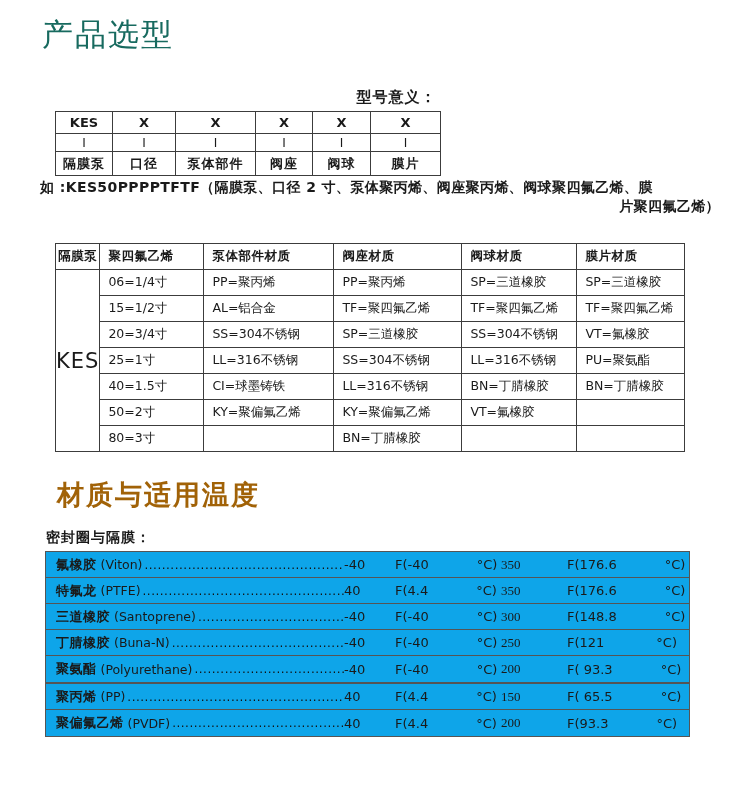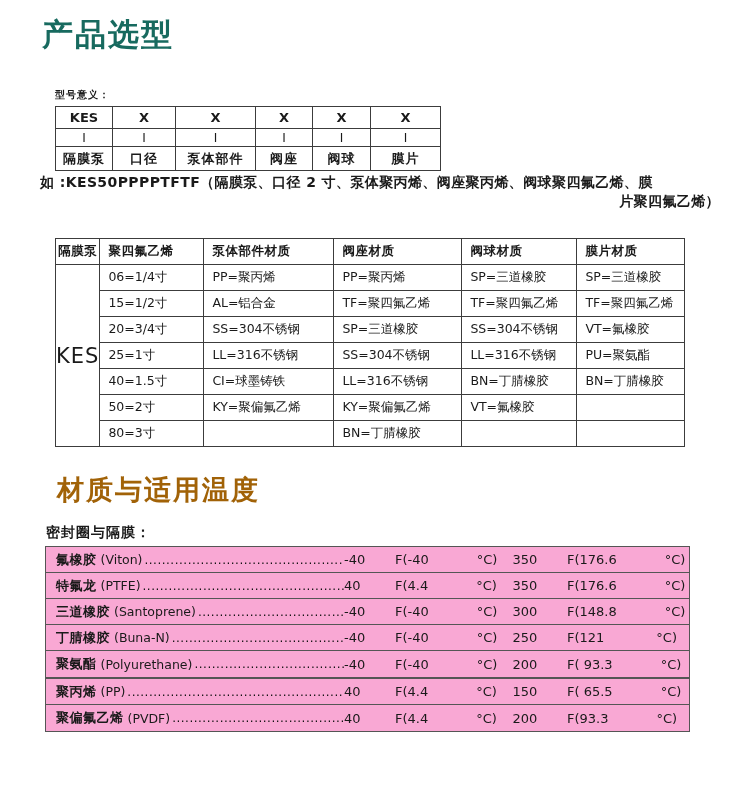--- a/index.html
+++ b/index.html
@@ -6,25 +6,25 @@
   html,body { width:750px; background:#fff; }
   body {
     height:806px; overflow:hidden;
     font-family:"DejaVu Sans","Liberation Sans",sans-serif;
     color:#1a1a1a;
   }
   .page { position:relative; width:750px; height:806px; background:#fff; }
 
   h1.page-title {
     margin:14px 0 0 42px;
-    font-size:31px; font-weight:bold; color:#176a5f; letter-spacing:2px;
+    font-size:31px; font-weight:normal; color:#176a5f; letter-spacing:2px;
   }
   .model-label {
     margin:32px 12px 4px 55px;
-    font-size:10px; font-weight:bold; letter-spacing:1px;
+    font-size:15px; font-weight:bold; letter-spacing:1px;text-align:center;
   }
 
   table.code-table {
     margin:2px 0 0 55px; border-collapse:collapse; table-layout:fixed;
   }
   table.code-table td {
     border:1.5px solid #3c3c3c; text-align:center;
     font-size:13px; font-weight:600; height:22px; overflow:hidden;
   }
   table.code-table tr.pipe-row td { font-weight:400; font-size:12px; height:18px; }
@@ -54,21 +54,21 @@
     margin:25px 0 0 57px;
     font-size:27px; font-weight:bold; color:#a16207; letter-spacing:2px;
   }
   .temp-label {
     margin:16px 0 4px 46px;
     font-size:14px; font-weight:bold; letter-spacing:1px;
   }
   .temp-label.fluid { margin-top:46px; }
 
   .temp-table {
-    margin-left:45px; width:645px; border:1.5px solid #555; background:#f9a8d4;
+    margin-left:45px; width:645px; border:1.5px solid #555; background:#0ea5e9;
   }
   .temp-row {
     display:flex; align-items:center; height:26px;
     padding:0 12px 0 10px; border-bottom:1.5px solid #555;
     font-size:13px; white-space:pre;
   }
   .temp-row:last-child { border-bottom:none; }
   .temp-row .cn { font-weight:bold; letter-spacing:0.5px; }
   .temp-row .en { font-size:12.5px; margin-left:4px; }
   .temp-row .leader {
@@ -77,21 +77,21 @@
   }
   .temp-row .leader::after {
     content:"...................................................................................................................................................................";
     letter-spacing:0.5px;
   }
   .temp-row .vmin { width:34px; }
   .temp-row .cbox {
     display:flex; justify-content:space-between;
     width:80px; margin-left:17px;gap:48px;
   }
-  .temp-row .vmax { width:48px; text-align:center; margin-left:26px; }
+  .temp-row .vmax { width:48px; margin-left:26px;font-family:Liberation Serif, serif; }
   .temp-row .cbox.maxc { width:110px; margin-left:18px; }
 </style>
 </head>
 <body>
 
 <div class="page">
 
   <h1 class="page-title">产品选型</h1>
 
   <div class="model-label">型号意义：</div>

